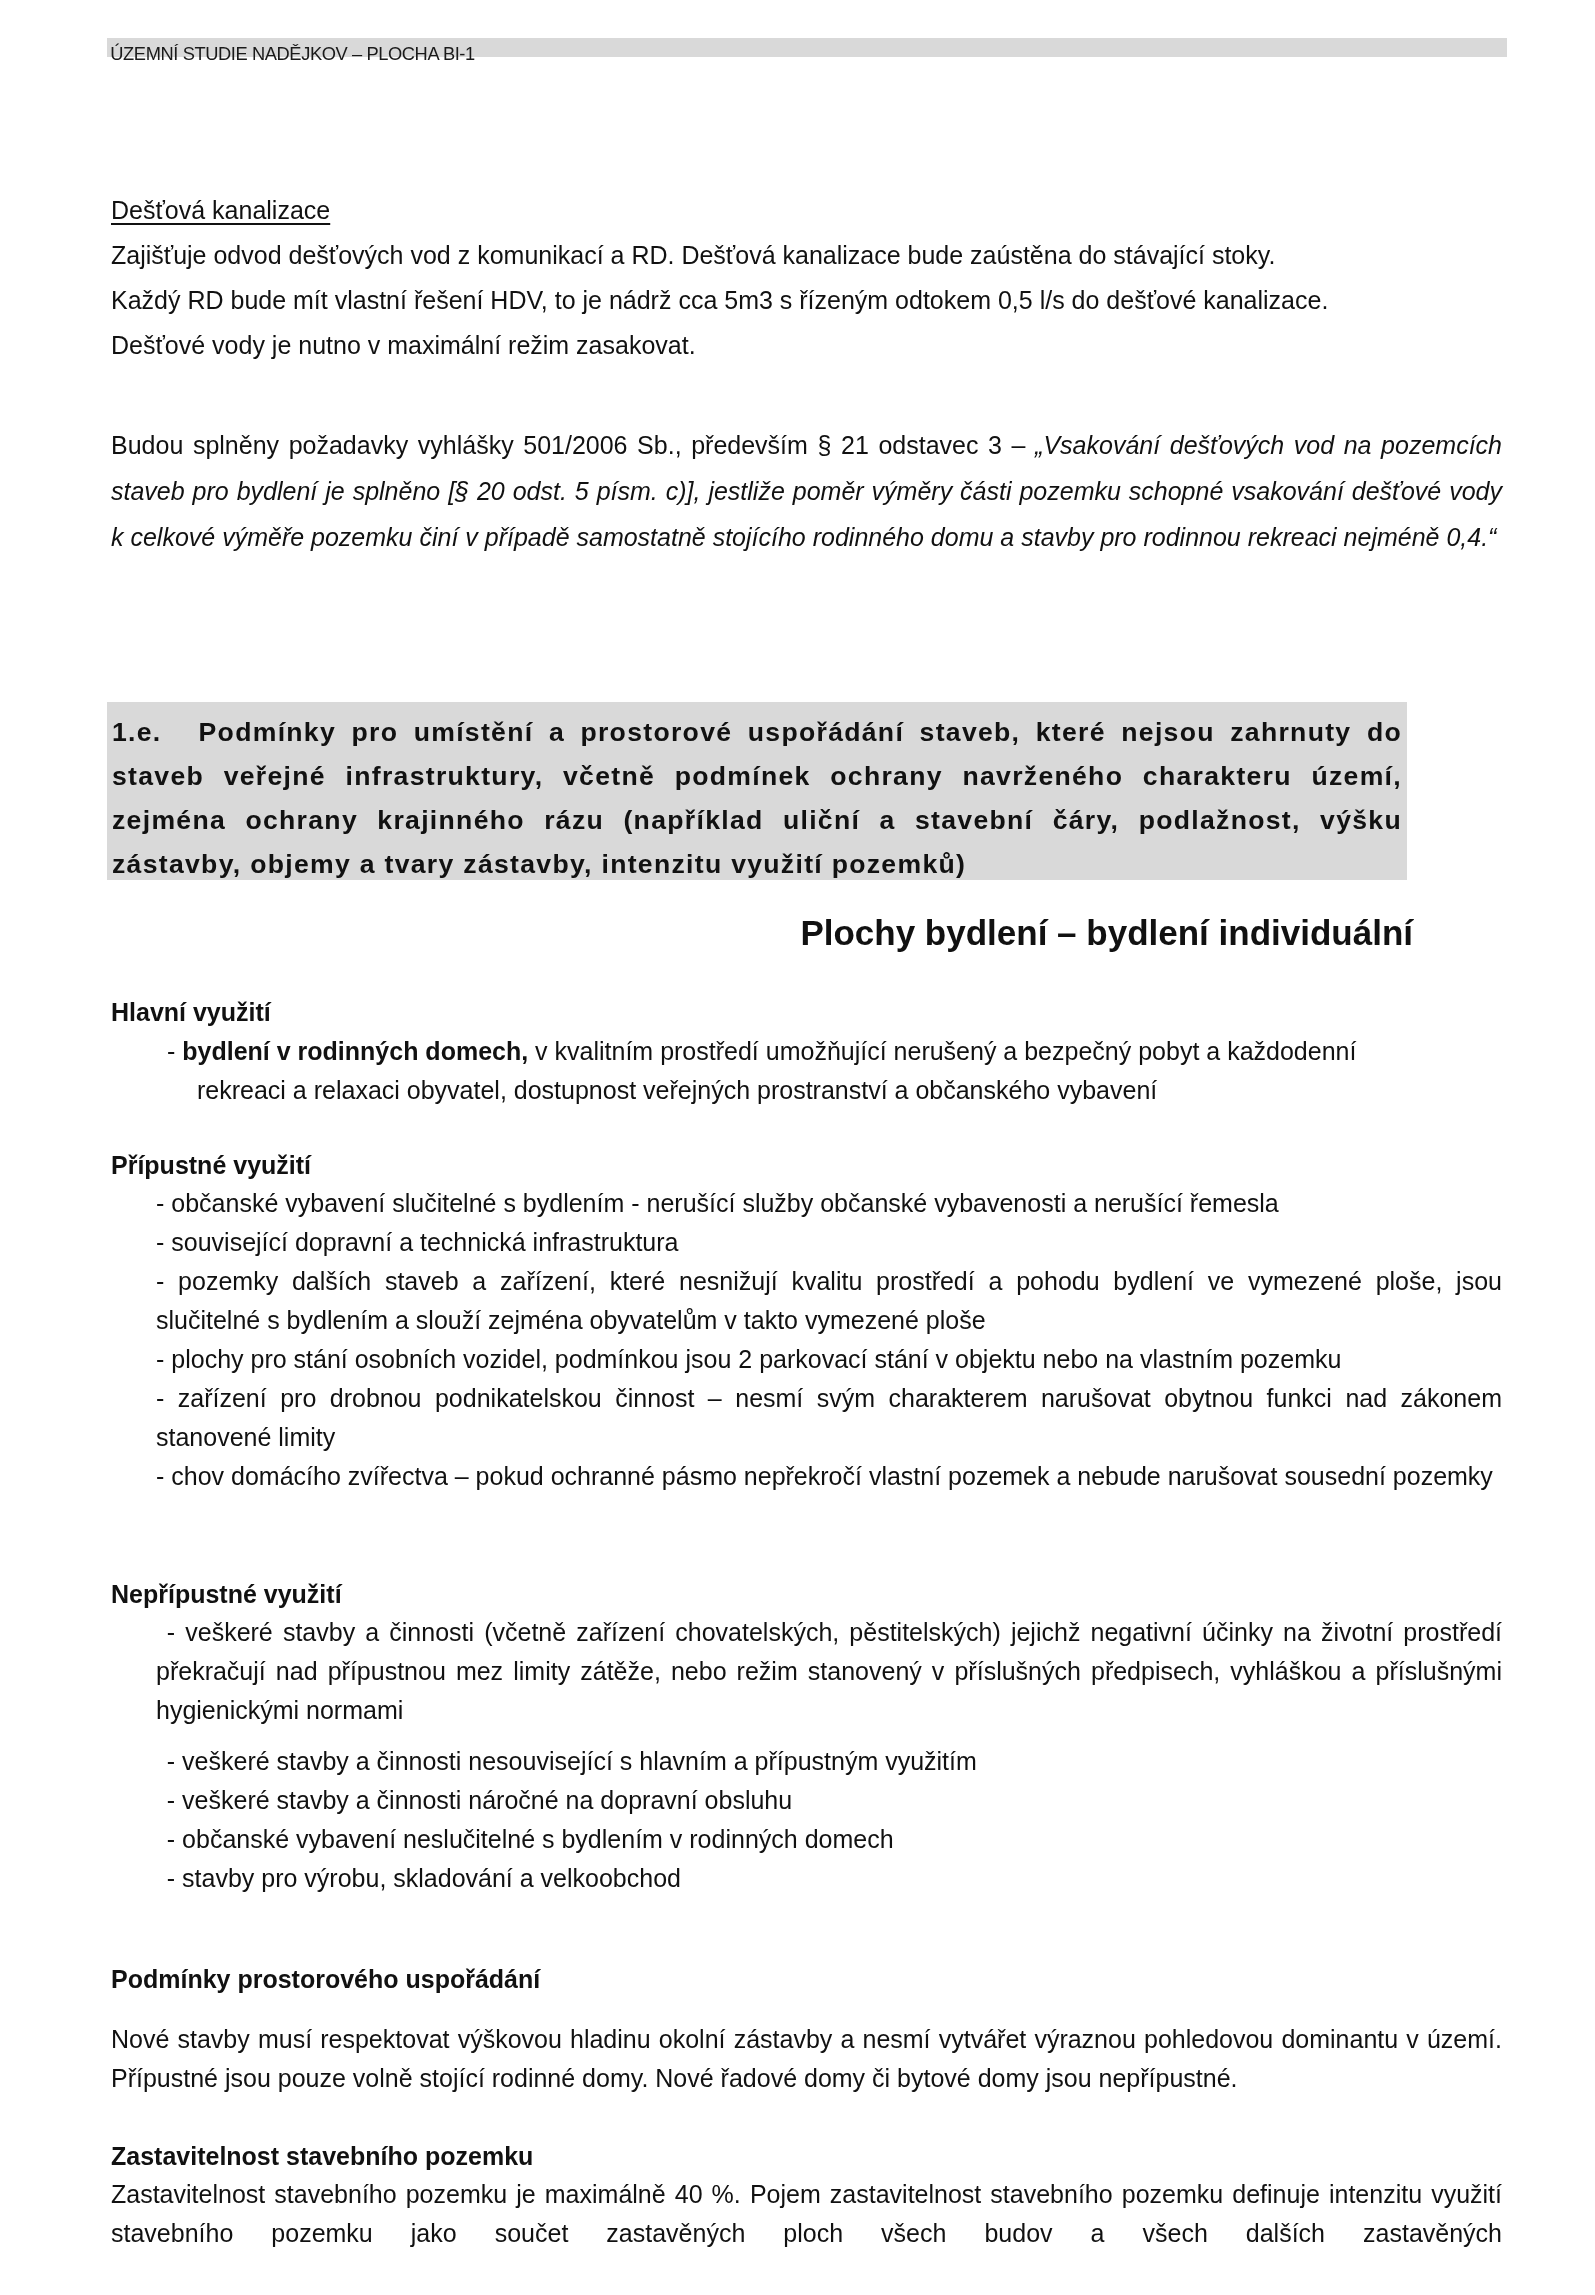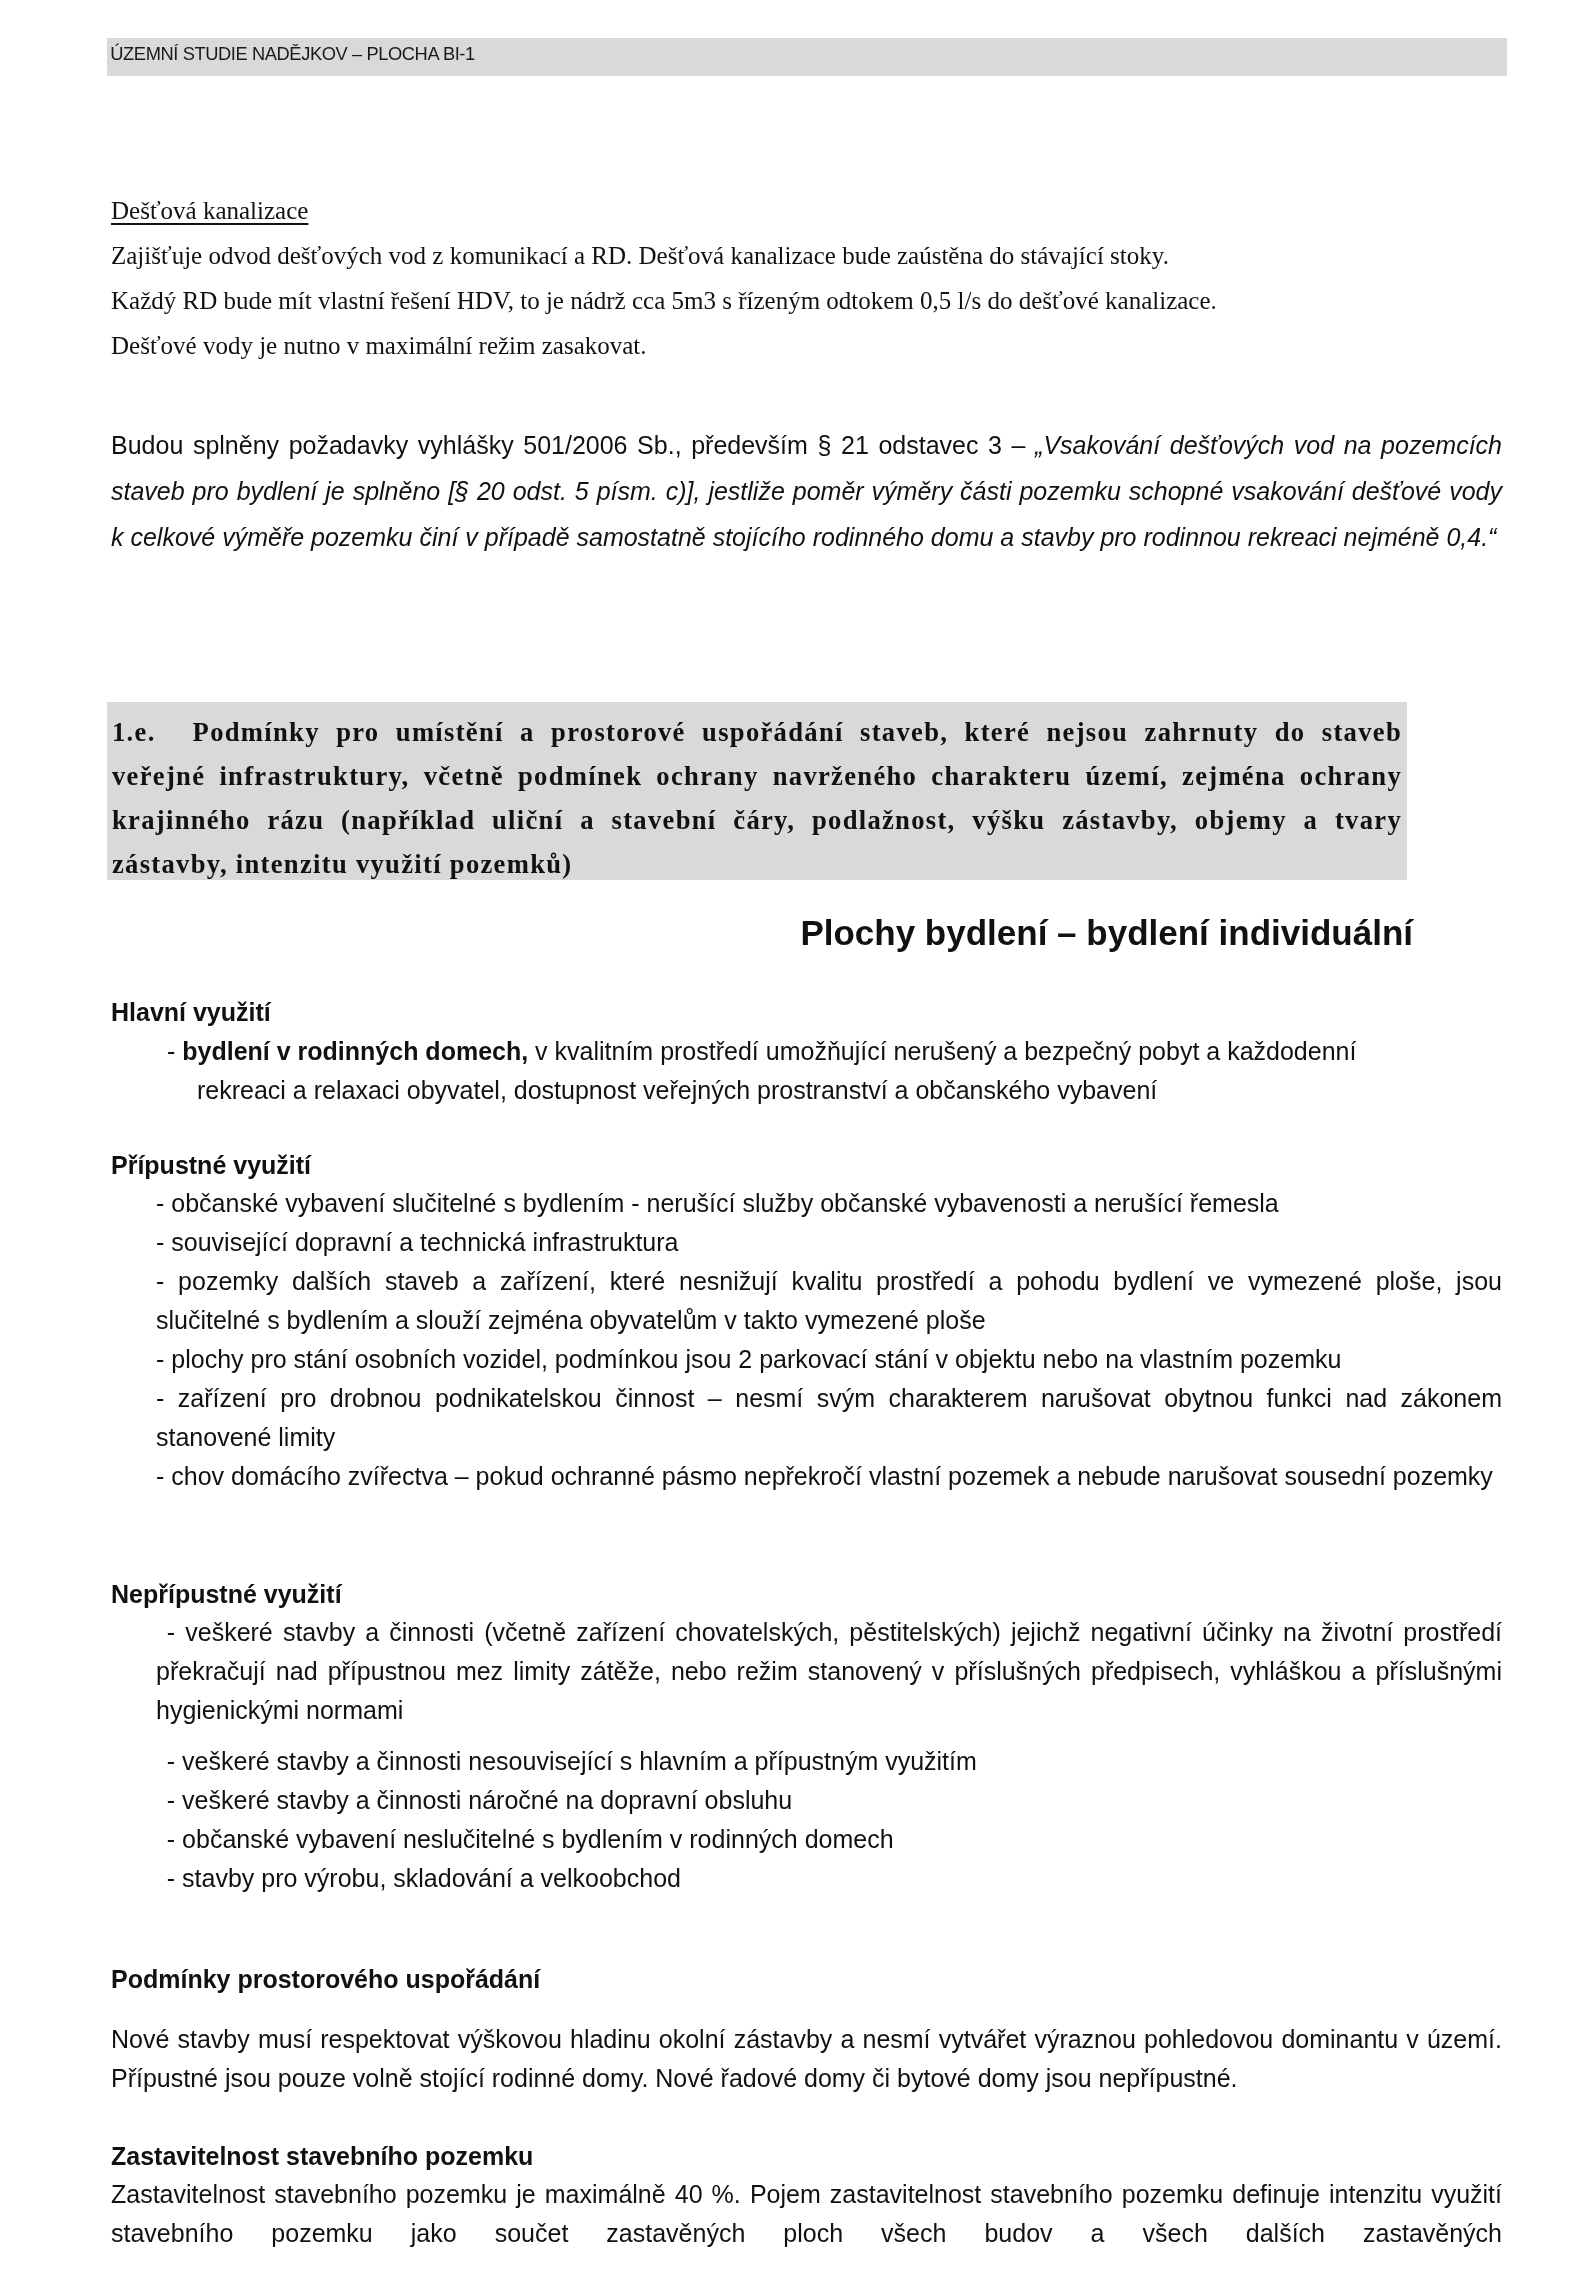--- a/index.html
+++ b/index.html
@@ -1,37 +1,37 @@
 <!DOCTYPE html>
 <html style="font-size:13.3px"><head>
 <meta charset="utf-8">
 <style>
   html, body { margin: 0; padding: 0; background: #ffffff; }
   body { width: 1596px; height: 2295px; position: relative; overflow: hidden;
          font-family: "Liberation Sans", sans-serif; color: #111111; }
   .abs { position: absolute; left: 111px; width: 1391px; }
-  .running-header { position: absolute; left: 107px; top: 38px; width: 1400px; height: 38px;
+  .running-header { position: absolute; left: 107px; top: 38px; width: 1400px; height: 19px;
          background: #d9d9d9; }
   .running-header span { position: absolute; left: 3.3px; top: 5px; font-size: 18.3px;
          letter-spacing: -0.4px; color: #1a1a1a; }
   .txt { font-size: 25px; line-height: 45px; }
   .u { text-decoration: underline; text-decoration-thickness: 1.7px; text-underline-offset: 4.2px; }
   .justify { text-align: justify; text-align-last: left; }
   .italic { font-style: italic; }
   .heading-box { position: absolute; left: 107px; top: 702px; width: 1300px; height: 178px;
          background: #d9d9d9; }
   .heading-box p { margin: 0; padding: 8.3px 5px 0 5px; font-size: 26.6px; line-height: 44px;
          font-weight: bold; letter-spacing: 1.3px; text-align: justify; text-align-last: left;
          color: #111; }
   .heading-box .num { margin-right: 37px; }
   .h-sub { font-size: 35px; font-weight: bold; text-align: right; }
   .h-sec { font-size: 25px; font-weight: bold; }
   .li { font-size: 25px; line-height: 39px; }
   .b { font-weight: bold; }
-  p { margin: 0; font-family: Liberation Serif, serif; }
+  p { margin: 0; }
 </style>
 </head>
 <body>
 
 <div class="running-header">
   <span>ÚZEMNÍ STUDIE NADĚJKOV – PLOCHA BI-1</span>
 </div>
 
 <div class="abs txt" style="top:188px;">
   <p class="u" style="display:inline-block;">Dešťová kanalizace</p>

